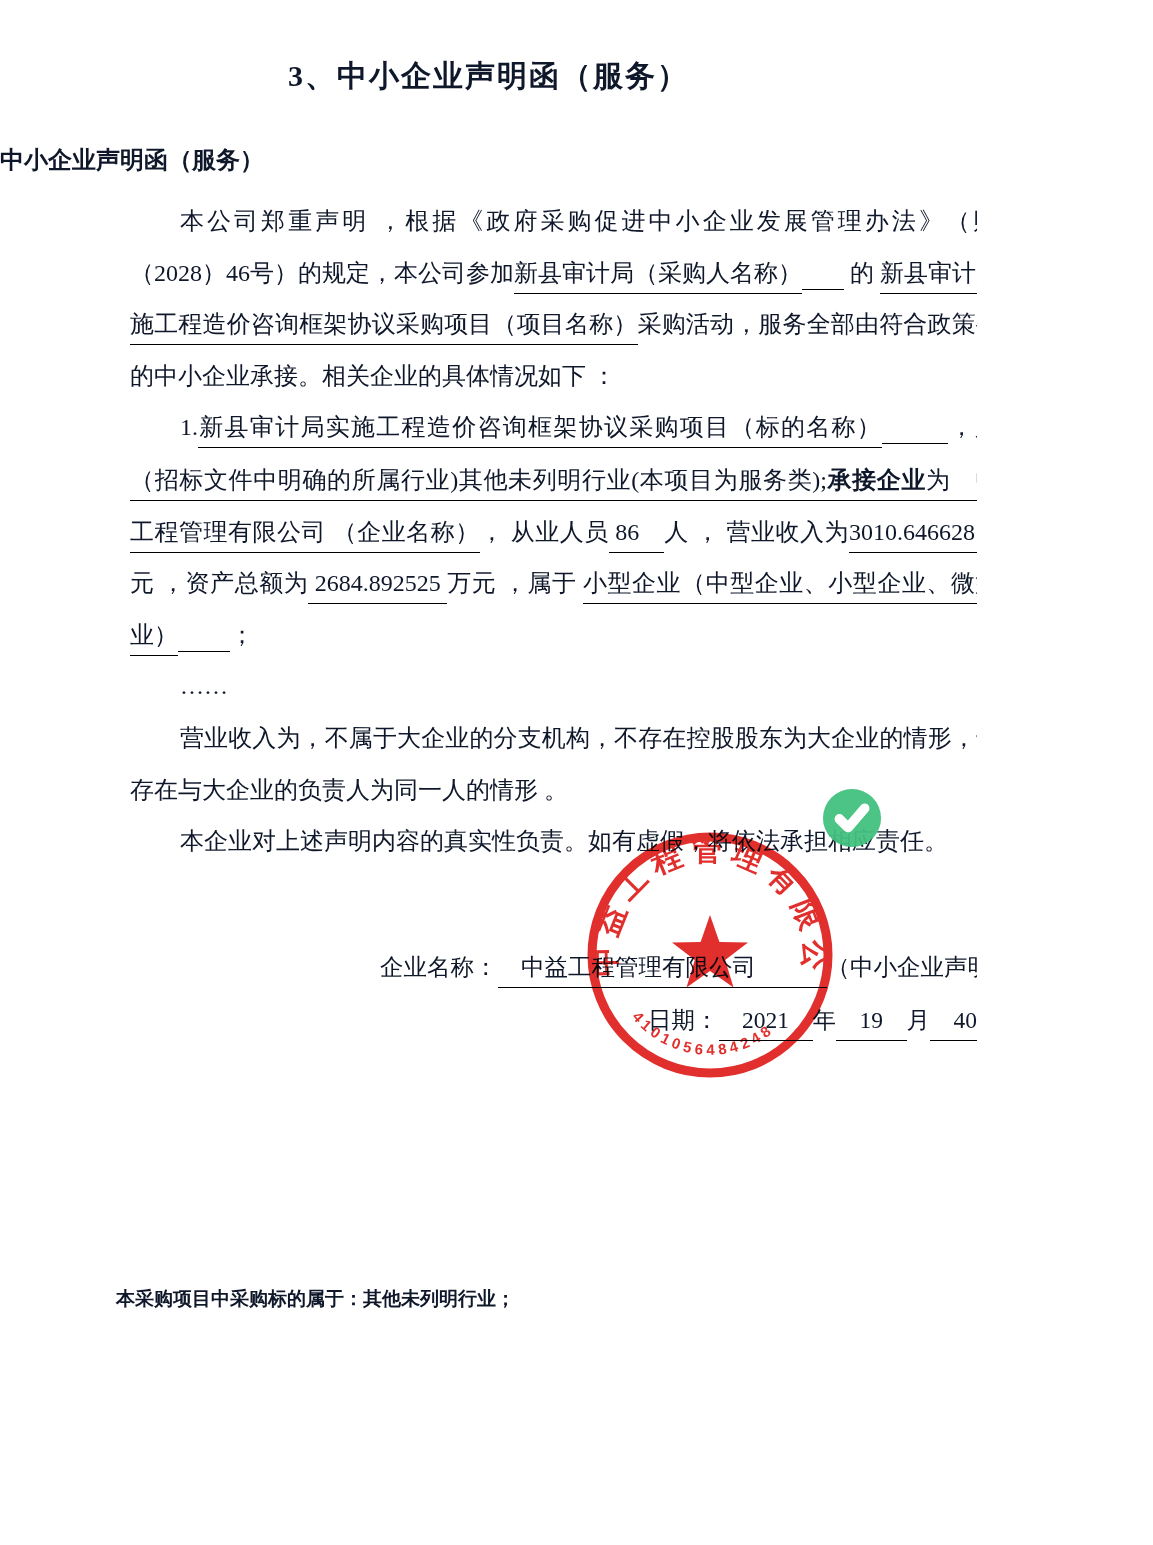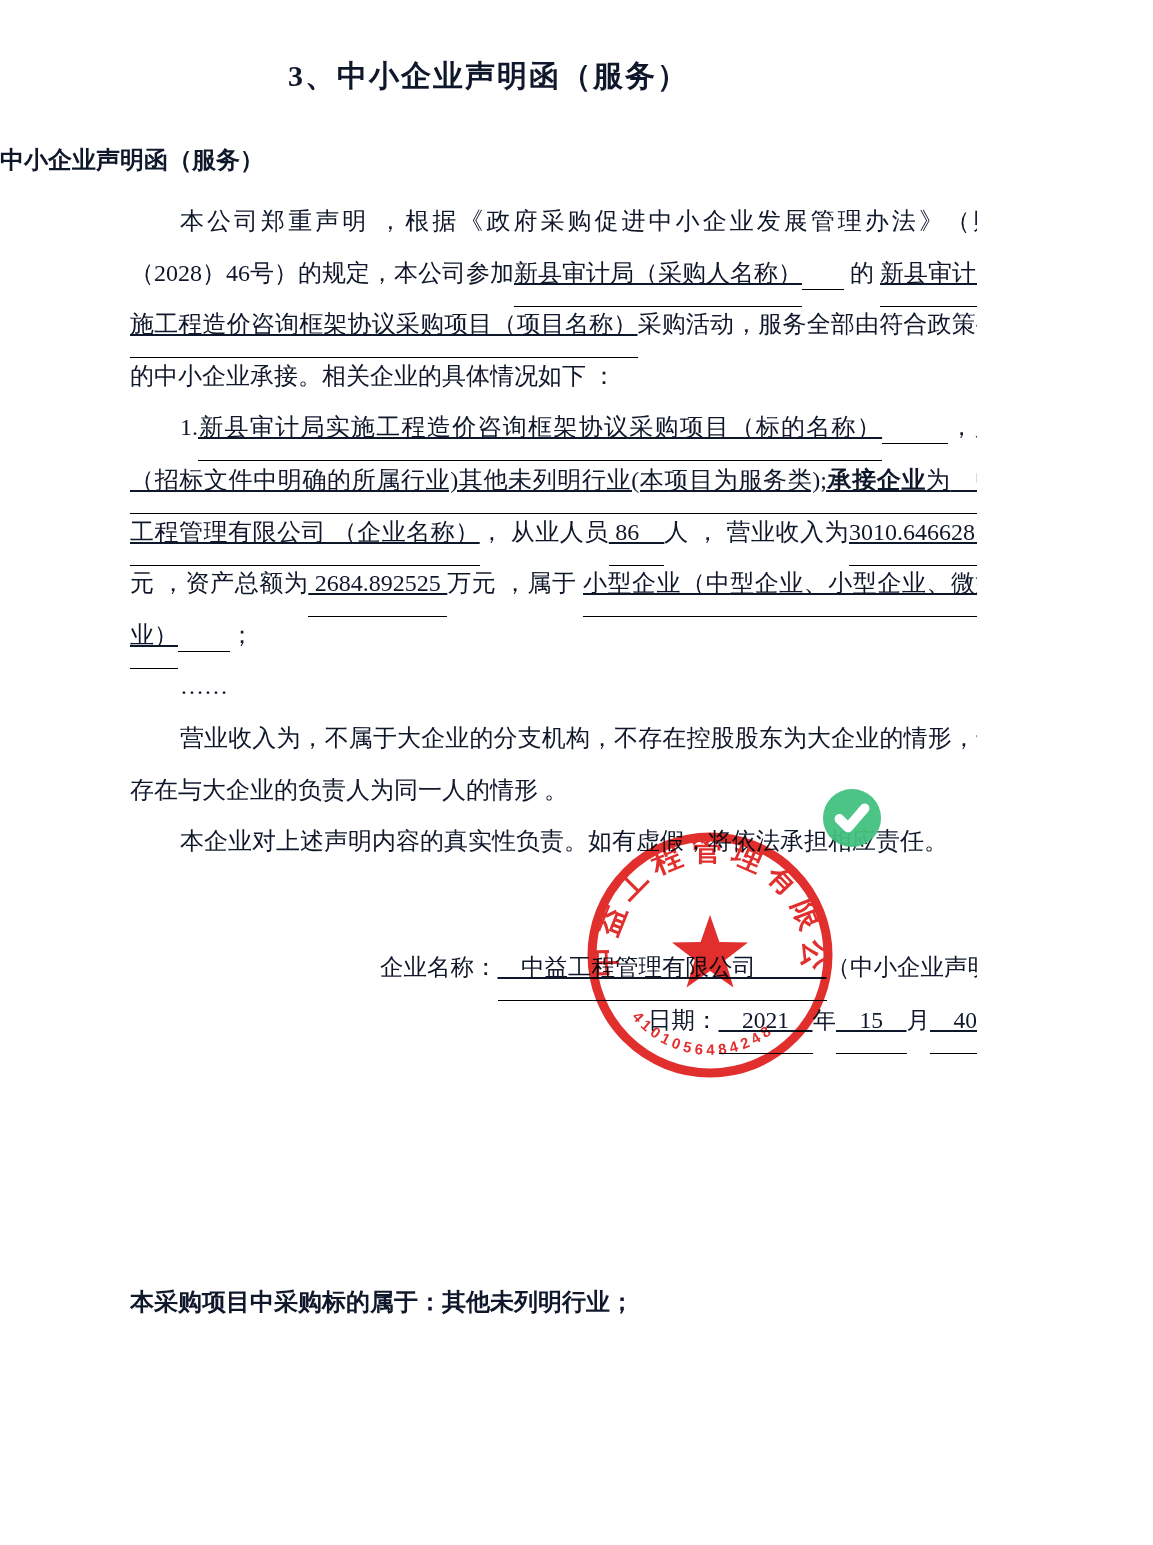--- a/index.html
+++ b/index.html
@@ -6,28 +6,28 @@
   .page{position:relative;width:977px;height:1545px;background:#fff;
         font-family:"Liberation Serif","DejaVu Serif",serif;color:#0f172a;overflow:hidden;}
   .title{position:absolute;top:56px;left:0;width:100%;text-align:center;
          font-size:30px;font-weight:700;letter-spacing:2px;}
   .subtitle{position:absolute;top:144px;left:0;width:100%;text-align:left;
             font-size:24px;font-weight:700;}
   .bodyflow{position:absolute;left:130px;top:196px;width:894px;
             font-size:24px;line-height:51.6px;text-align:justify;}
   .para{margin:0;}
   .ind{text-indent:50px;}
-  .u{border-bottom:1.6px solid #000;padding-bottom:20px;text-decoration:underline;}
+  .u{border-bottom:1.6px solid #000;padding-bottom:7px;}
   .b{font-family:"Liberation Sans","DejaVu Sans",sans-serif;font-weight:700;}
   .blank{display:inline-block;height:0;border-bottom:1.6px solid #000;vertical-align:-9px;}
   .sig-name{position:absolute;left:380px;top:951px;font-size:23.5px;white-space:pre;}
   .sig-date{position:absolute;left:648px;top:1004px;font-size:23.5px;white-space:pre;}
   .note{position:absolute;left:130px;top:1138px;width:894px;
         font-size:24px;line-height:52.5px;text-align:justify;}
-  .bold-line{position:absolute;left:130px;top:1286px;font-size:24px;font-weight:700;
+  .bold-line{position:absolute;left:116px;top:1286px;font-size:19px;font-weight:700;
              font-family:"Liberation Sans","DejaVu Sans",sans-serif;}
   .bold-para{position:absolute;left:130px;top:1372px;width:897px;font-size:24px;
              line-height:75px;font-weight:700;text-align:justify;
              font-family:"Liberation Sans","DejaVu Sans",sans-serif;}
   .stamp{position:absolute;left:573px;top:820px;width:274px;height:270px;
          opacity:.92;mix-blend-mode:multiply;pointer-events:none;}
   .check{position:absolute;left:821px;top:787px;width:62px;height:62px;opacity:.95;}
 </style>
 </head>
 <body>
@@ -40,21 +40,21 @@
   <div class="bodyflow">
       <div class="para ind"><span>本公司郑重声明 ，根据《政府采购促进中小企业发展管理办法》（财库（2028）46号）的规定，本公司参加</span><span class="u">新县审计局（采购人名称）</span><span class="blank" style="width: 42px;"></span><span> 的 </span><span class="u">新县审计局实施工程造价咨询框架协议采购项目（项目名称）</span><span>采购活动，服务全部由符合政策要求的中小企业承接。相关企业的具体情况如下 ：</span></div>
       <div class="para ind"><span>1.</span><span class="u">新县审计局实施工程造价咨询框架协议采购项目（标的名称）</span><span class="blank" style="width: 66px;"></span><span>，属于 </span><span class="u">（招标文件中明确的所属行业)其他未列明行业(本项目为服务类);</span><span class="u b">承接企业</span><span class="u">为</span><span class="u">　中益工程管理有限公司 （企业名称）</span><span>， 从业人员</span><span class="u"> 86　</span><span>人 ， 营业收入为</span><span class="u">3010.646628　</span><span>万元 ，资产总额为</span><span class="u"> 2684.892525 </span><span>万元 ，属于 </span><span class="u">小型企业（中型企业、小型企业、微型企业）</span><span class="blank" style="width: 52px;"></span><span>；</span></div>
       <div class="para ind"><span>……</span></div>
       <div class="para ind"><span>营业收入为，不属于大企业的分支机构，不存在控股股东为大企业的情形，也不存在与大企业的负责人为同一人的情形 。</span></div>
       <div class="para ind"><span>本企业对上述声明内容的真实性负责。如有虚假，将依法承担相应责任。</span></div>
     </div>
 
   <div class="sig-name"><span>企业名称：</span><span class="u">　中益工程管理有限公司　　　</span><span>（中小企业声明函）</span></div>
 
-  <div class="sig-date"><span>日期：</span><span class="u">　2021　</span><span>年</span><span class="u">　15　</span><span>月</span><span class="u">　40　</span><span>日</span></div>
+  <div class="sig-date"><span>日期：</span><span class="u">　2021　</span><span>年</span><span class="u">　19　</span><span>月</span><span class="u">　40　</span><span>日</span></div>
 
 
   <div class="bold-line">本采购项目中采购标的属于：其他未列明行业；</div>
 
 
   <svg class="stamp" viewBox="0 0 274 270">
     <circle cx="137" cy="135" r="118" fill="none" stroke="#df1d1b" stroke-width="9"></circle>
     <polygon fill="#df1d1b" points="137,95 146.4,122.1 175,122.6 152.2,139.9 160.5,167.4 137,151 113.5,167.4 121.8,139.9 99,122.6 127.6,122.1"></polygon>
     <defs>
       <path id="arcTop" d="M 47.7 167.5 A 95 95 0 1 1 226.3 167.5" fill="none"></path>

